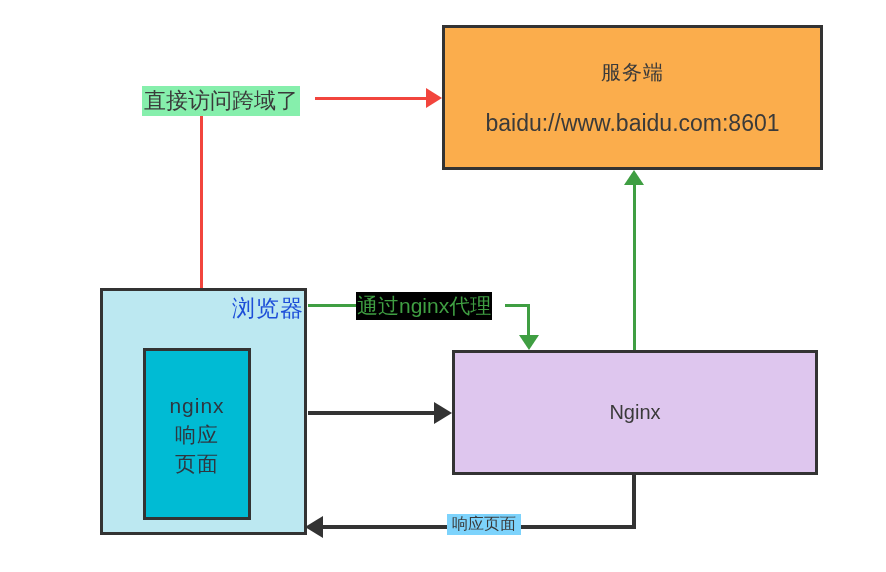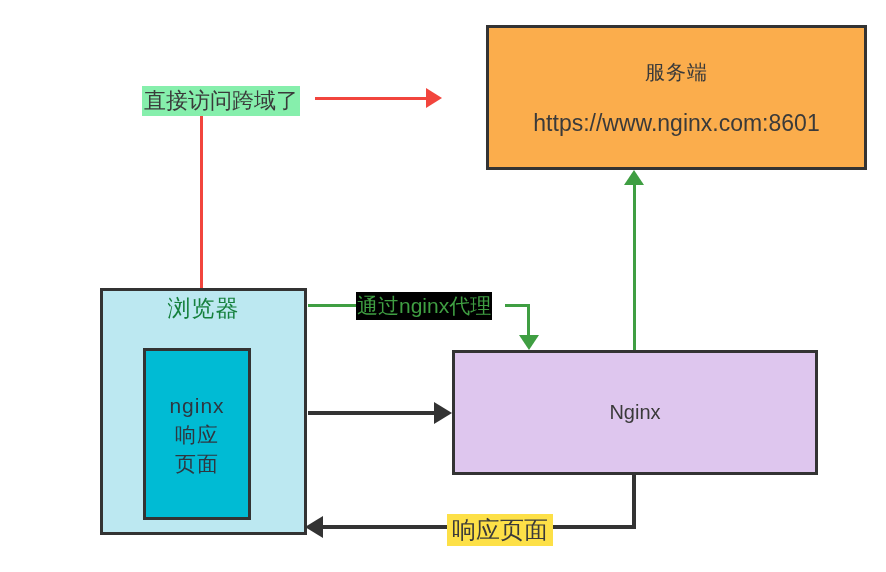--- a/index.html
+++ b/index.html
@@ -81,34 +81,34 @@
   .black-right-head { left: 434px; top: 402px;
                       border-top: 11px solid transparent; border-bottom: 11px solid transparent;
                       border-left: 18px solid; }
 
   
   .resp-v { left: 632px; top: 475px; width: 4px; height: 52px; }
   .resp-h { left: 321px; top: 525px; width: 315px; height: 4px; }
   .black-left-head { left: 305px; top: 516px;
                      border-top: 11px solid transparent; border-bottom: 11px solid transparent;
                      border-right: 18px solid; }
-  .response-label { position: absolute; left: 447px; top: 514px; font-size: 24px;
-                    background: #fde047; padding: 0 5px; z-index: 2; }
+  .response-label { position: absolute; left: 447px; top: 514px; font-size: 16px;
+                    background: #7dd3fc; padding: 0 5px; z-index: 2; }
 </style>
 </head>
 <body>
 
 <div class="canvas">
 
-  <div class="node server-node" style="background-color: rgb(251, 173, 76); border-color: rgb(51, 51, 51); color: rgb(58, 58, 58); margin-left: 44px;">
+  <div class="node server-node" style="background-color: rgb(251, 173, 76); border-color: rgb(51, 51, 51); color: rgb(58, 58, 58);">
     <div class="node-title">服务端</div>
-    <div class="node-url">https://www.nginx.com:8601</div>
+    <div class="node-url">baidu://www.baidu.com:8601</div>
   </div>
 
-  <div class="node browser-node" style="background-color: rgb(188, 232, 241); border-color: rgb(51, 51, 51); color: #15803d;">
+  <div class="node browser-node" style="background-color: rgb(188, 232, 241); border-color: rgb(51, 51, 51); color: #1d4ed8; align-items: flex-end;">
     <div class="node-title">浏览器</div>
   </div>
 
   <div class="node page-box" style="background-color: rgb(0, 187, 212); border-color: rgb(51, 51, 51); color: rgb(47, 54, 64);">
     <div>nginx</div>
     <div>响应</div>
     <div>页面</div>
   </div>
 
   <div class="node nginx-node" style="background-color: rgb(222, 198, 238); border-color: rgb(51, 51, 51); color: rgb(58, 58, 58);">

